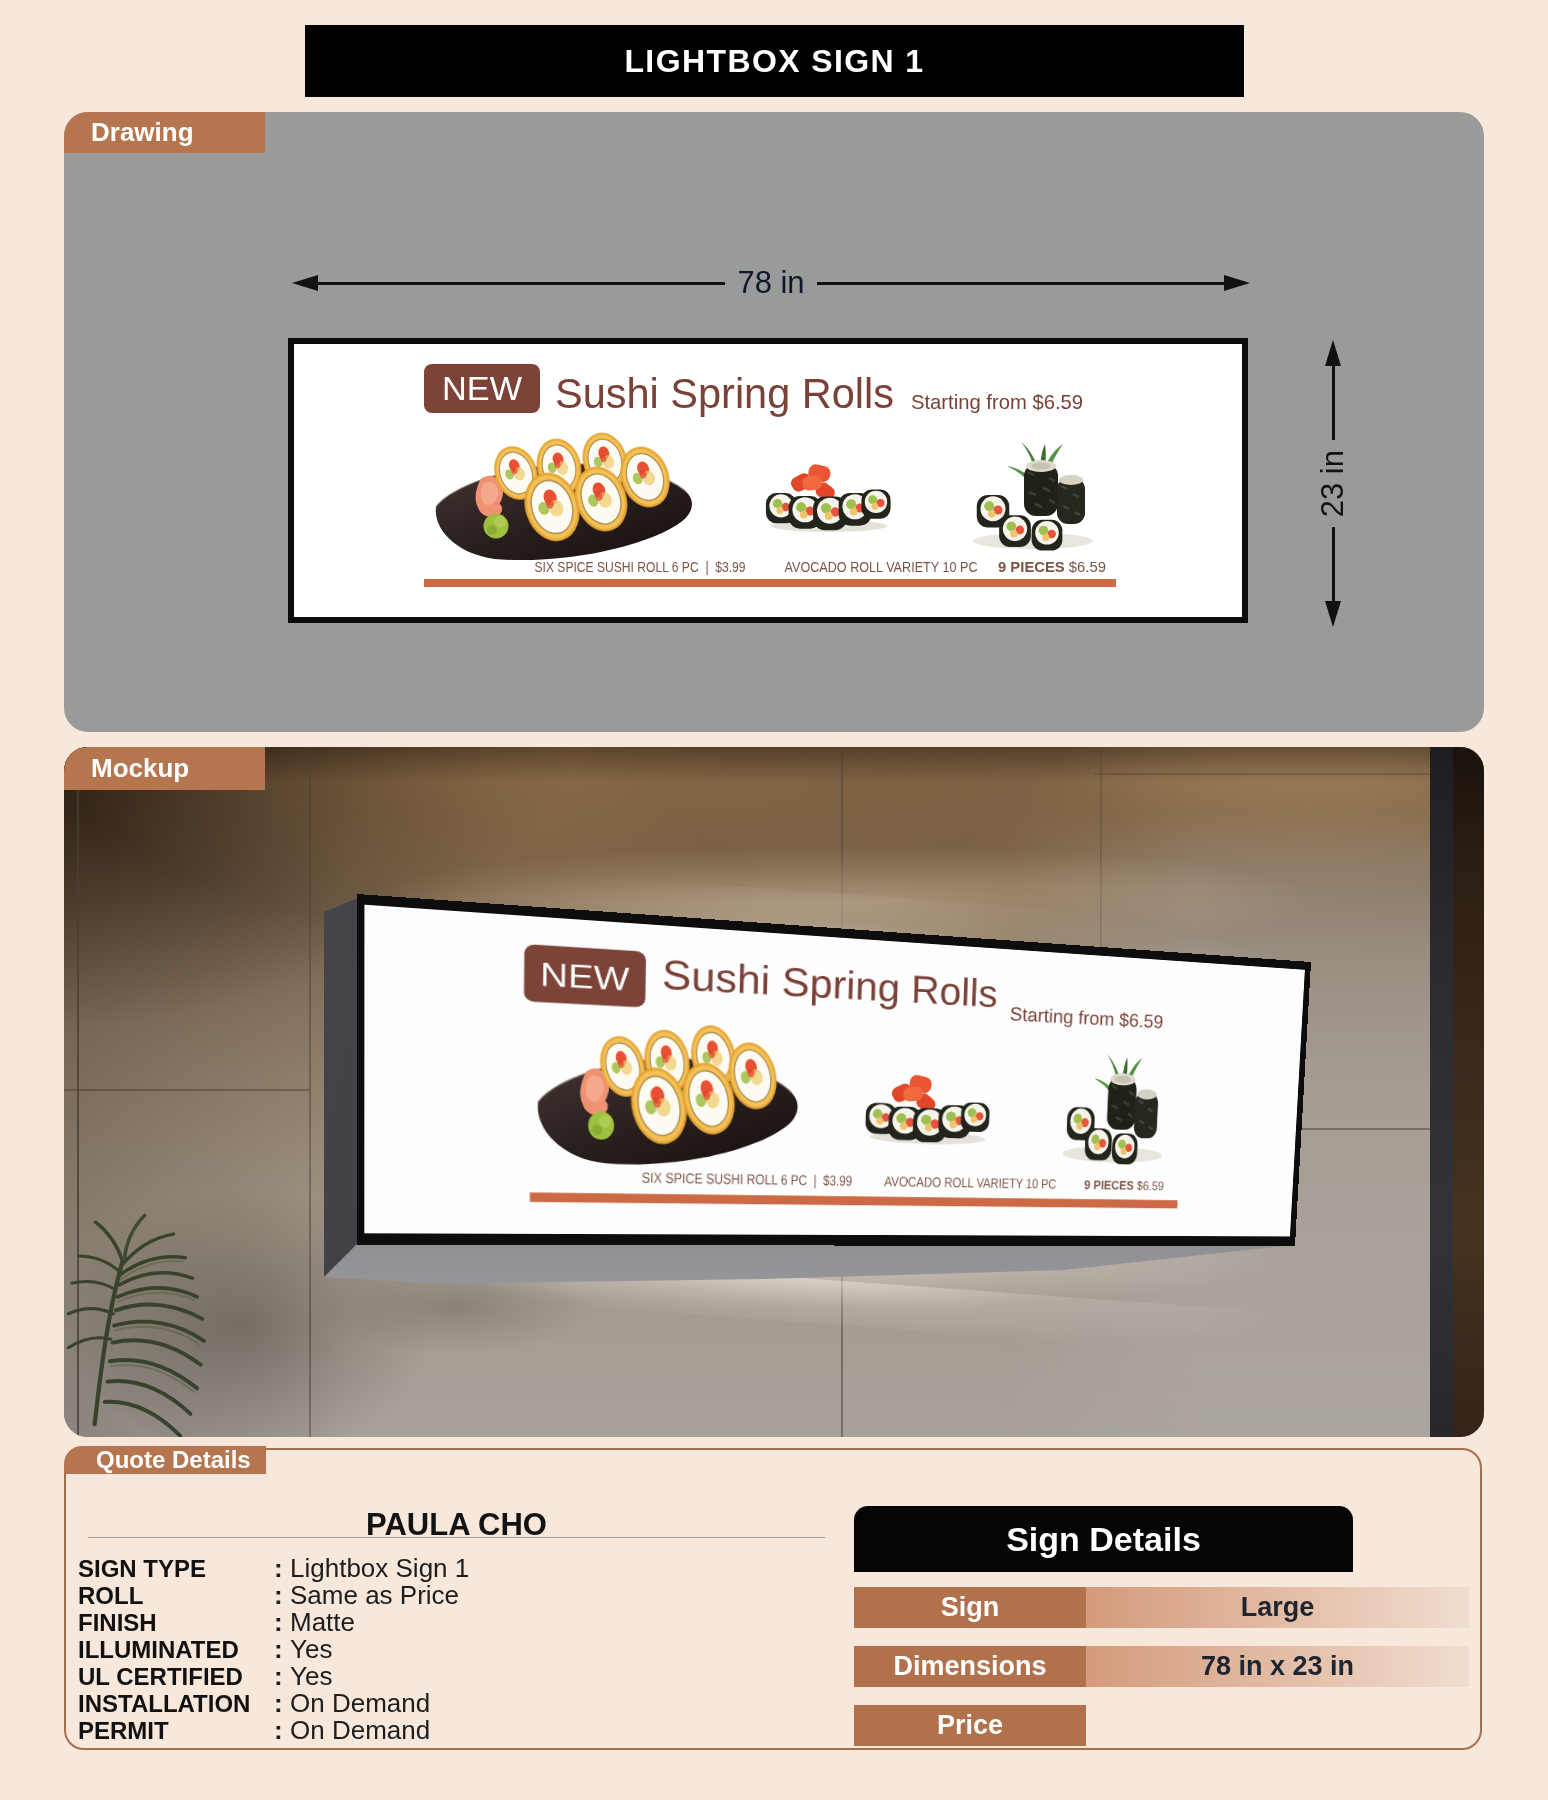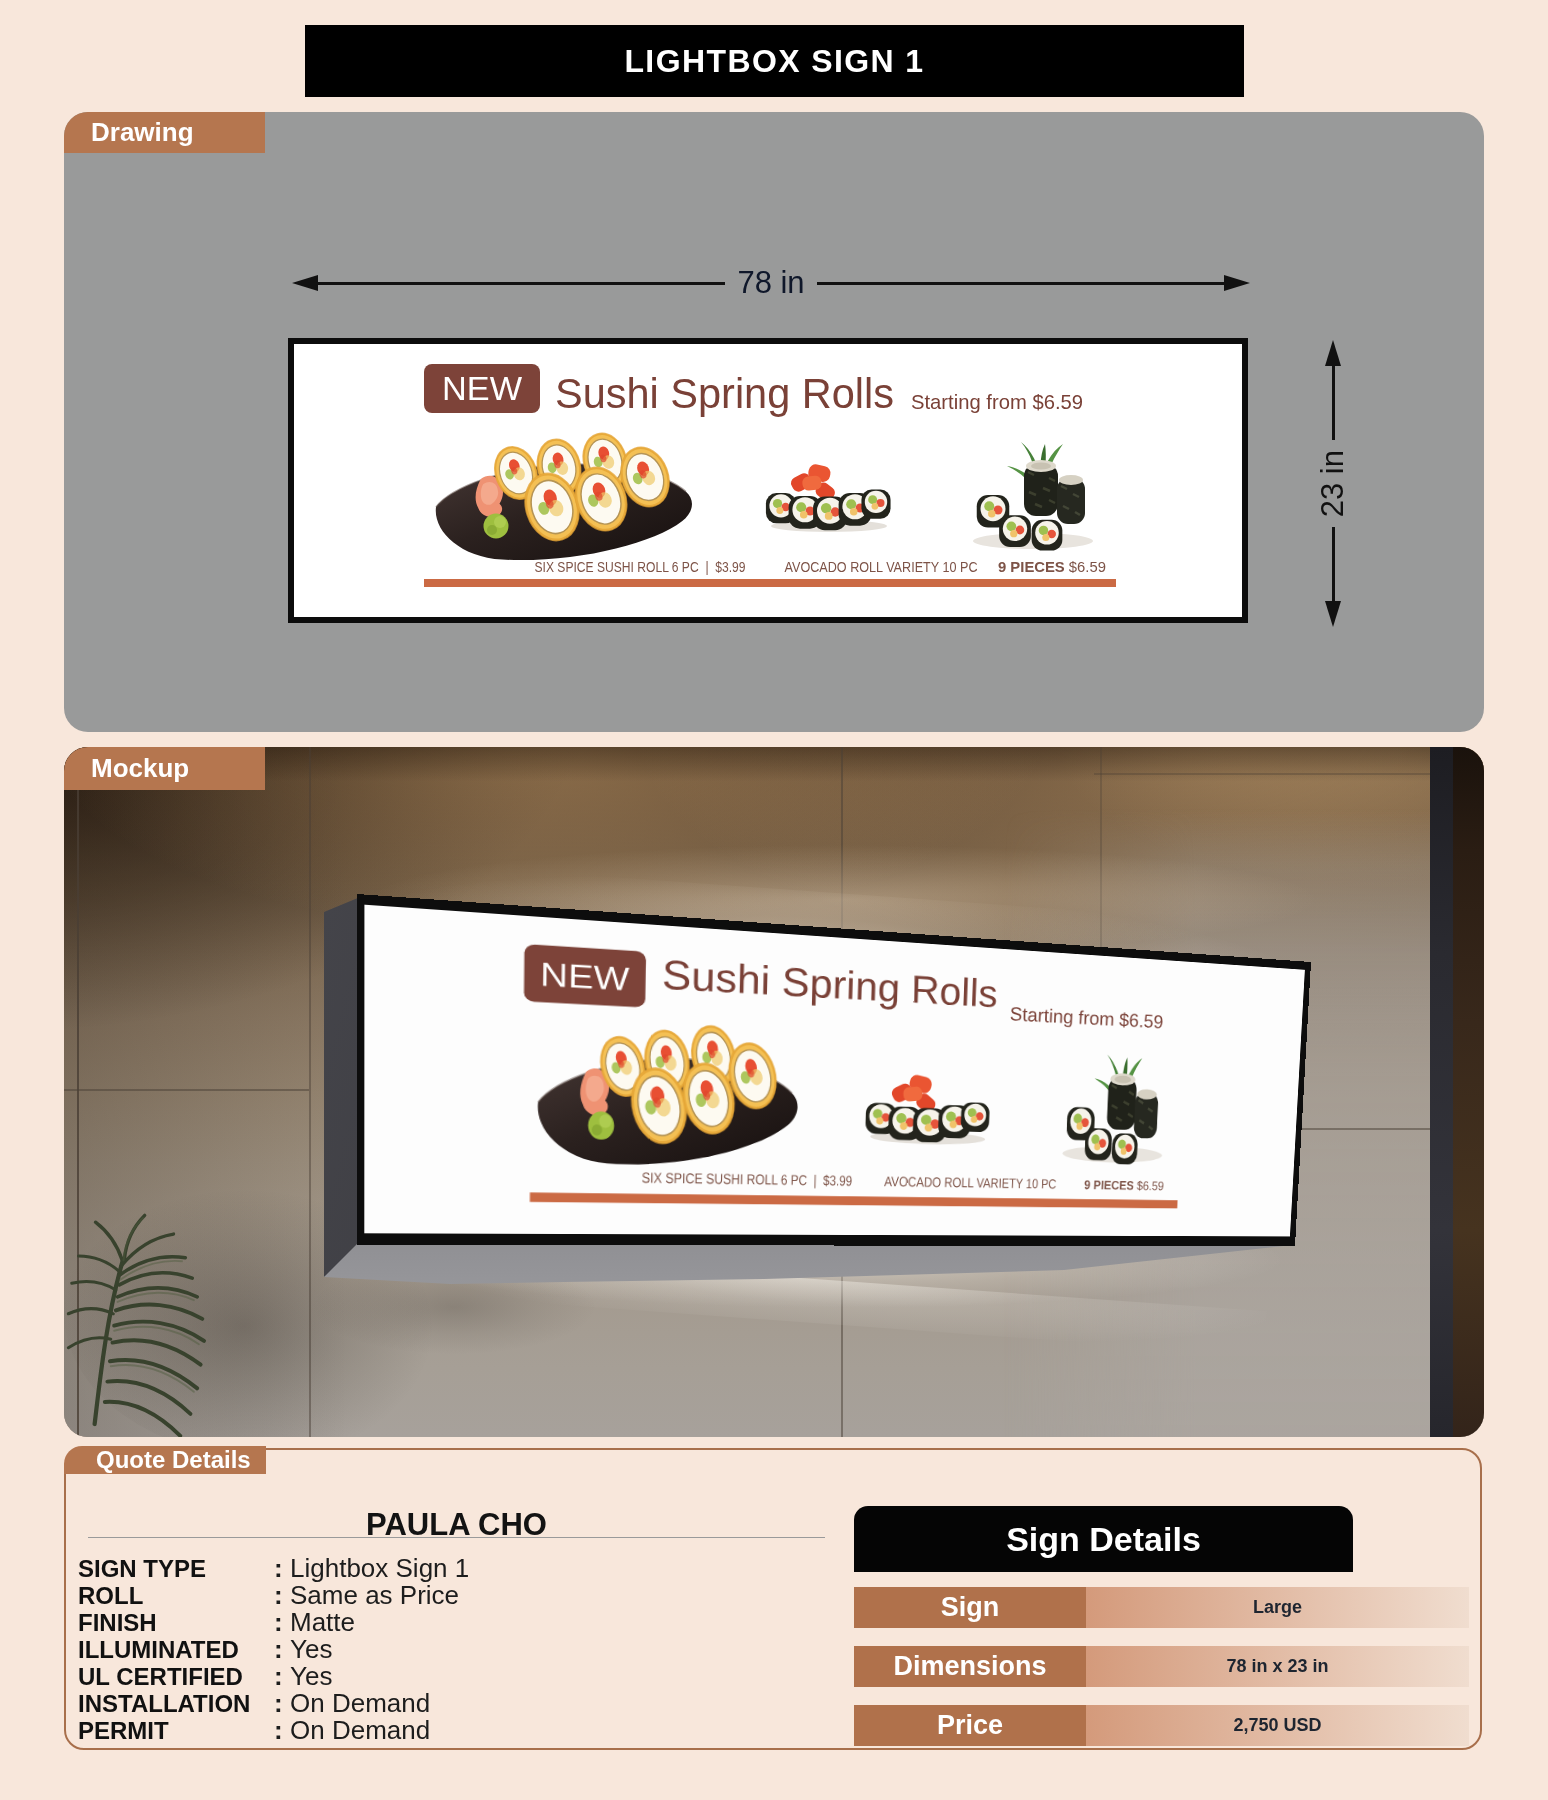--- a/index.html
+++ b/index.html
@@ -51,21 +51,21 @@
 .qname{position:absolute;left:88px;top:1507px;width:737px;text-align:center;font-size:31px;font-weight:bold;color:#131313}
 .qline{position:absolute;left:88px;top:1537px;width:737px;border-bottom:1px solid #9a9a9a}
 .qrow{position:absolute;left:78px;font-size:26px;color:#1d1d1d;white-space:nowrap}
 .qrow b{font-size:24px;color:#111}
 .qrow .c{position:absolute;left:196px;font-weight:bold}
 .qrow .v{position:absolute;left:212px;font-weight:normal}
 
 .sd-head{position:absolute;left:854px;top:1506px;width:499px;height:66px;background:#050505;border-radius:14px 14px 0 0;color:#fff;font-size:34px;font-weight:bold;display:flex;align-items:center;justify-content:center}
 .sd-row{position:absolute;left:854px;width:615px;height:41px}
 .sd-row .k{position:absolute;left:0;top:0;width:232px;height:41px;background:#b0714b;color:#fff;font-size:27px;font-weight:bold;display:flex;align-items:center;justify-content:center}
-.sd-row .w{position:absolute;left:232px;top:0;width:383px;height:41px;background:linear-gradient(90deg,#d49a7b,#f0ddcf);color:#1e2530;font-size:18px;font-weight:bold;display:flex;align-items:center;justify-content:center}
+.sd-row .w{position:absolute;left:232px;top:0;width:383px;height:41px;background:linear-gradient(90deg,#d49a7b,#f0ddcf);color:#1e2530;font-size:27px;font-weight:bold;display:flex;align-items:center;justify-content:center}
 </style></head>
 <body>
 <div class="titlebar">LIGHTBOX SIGN 1</div>
 
 <section class="panel p-draw">
   <div class="tag tag-d">Drawing</div>
   <div class="dimh">
       <span class="arr l"></span>
       <span class="ln"></span>
       <span class="txt">78 in</span>
@@ -264,14 +264,13 @@
 <div class="sd-row" style="top:1587px">
     <span class="k">Sign</span>
     <span class="w">Large</span>
   </div>
 <div class="sd-row" style="top:1646px">
     <span class="k">Dimensions</span>
     <span class="w">78 in x 23 in</span>
   </div>
 <div class="sd-row" style="top:1705px">
     <span class="k">Price</span>
-    <span class="w">2,750 USD</span>
   </div>
 
 </body></html>

